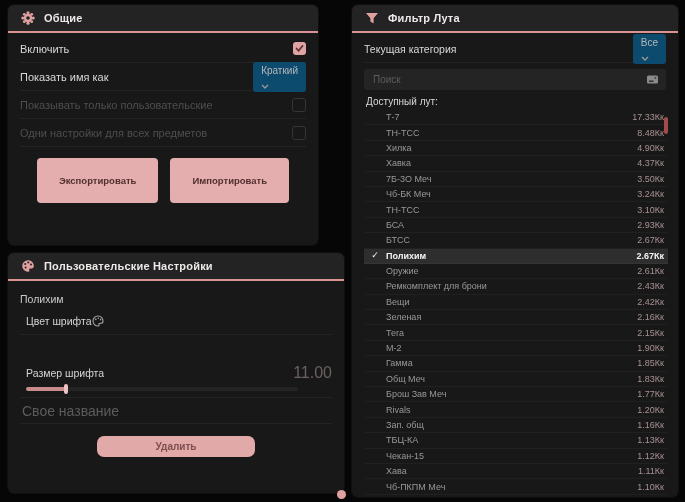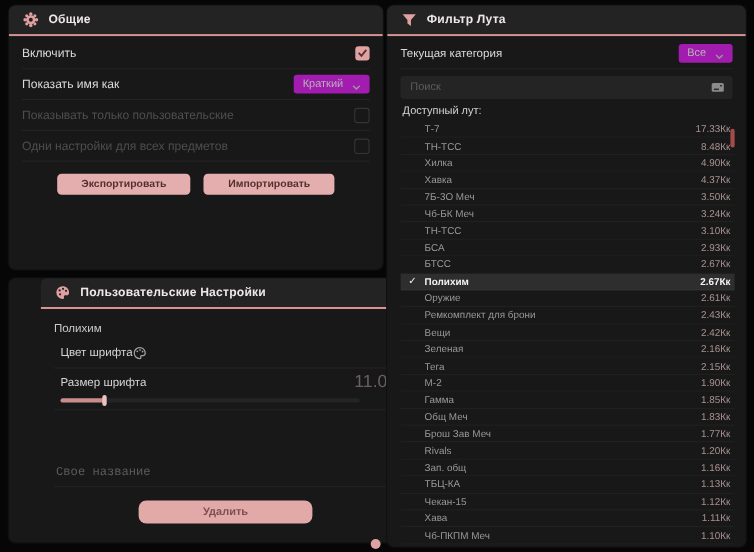--- a/index.html
+++ b/index.html
@@ -23,46 +23,46 @@
     border-bottom:1px solid #242424;
   }
   .setting-label{color:#d9d9d9;font-size:11px;}
   .setting-row.disabled .setting-label{color:#4e4e4e;}
   .checkbox{
     width:13px;height:13px;border-radius:3px;background:#e0a3a3;
     display:flex;align-items:center;justify-content:center;
   }
   .checkbox.off{background:transparent;border:1px solid #353535;width:12px;height:12px;}
   .dropdown{
-    background:#a21caf;border-radius:3px;color:#b6b6b6;font-size:10px;
-    display:flex;align-items:flex-end;gap:8px;padding:3px 8px;
+    background:#0c4a6e;border-radius:3px;color:#b6b6b6;font-size:10px;
+    display:flex;align-items:flex-start;gap:8px;padding:3px 8px;flex-direction:column;
   }
   .btn-row{display:flex;justify-content:center;gap:12px;margin:11px 0 6px 0;}
   .pink-btn{
     background:#e5aeae;color:#53302f;font-size:9.5px;font-weight:bold;
-    border:none;border-radius:4px;padding:4px 22px;line-height:11px;text-align:center;
+    border:none;border-radius:4px;padding:17px 22px;line-height:11px;text-align:center;
   }
 
   
   .item-name{color:#c9c9c9;font-size:10.5px;margin:10px 0 3px 0;}
   .sub-row{
     min-height:26px;display:flex;align-items:center;
     border-bottom:1px solid #242424;padding-left:6px;
   }
   .sub-label{color:#d5d5d5;font-size:10.5px;}
   .size-row{display:block;padding-top:4px;padding-bottom:6px;}
-  .size-top{display:flex;justify-content:space-between;align-items:center;}
+  .size-top{display:flex;justify-content:space-between;align-items:center;margin-top:25px;}
   .size-value{color:#6b6060;font-size:16px;}
   .slider{position:relative;width:272px;height:4px;background:#242424;border-radius:2px;margin-top:5px;}
   .slider-fill{position:absolute;left:0;top:0;height:4px;width:40px;background:#c98c8c;border-radius:2px;}
   .slider-handle{position:absolute;left:38px;top:-3px;width:4px;height:10px;background:#ecc2c2;border-radius:2px;}
   .name-input{
     width:100%;background:transparent;border:none;outline:none;
-    color:#cfcfcf;font-size:11px;height:26px;padding:0 0 0 2px;box-sizing:border-box;
-    border-bottom:1px solid #242424;font-family:Liberation Mono, monospace;margin-top:44px;
+    color:#cfcfcf;font-size:14px;height:26px;padding:0 0 0 2px;box-sizing:border-box;
+    border-bottom:1px solid #242424;font-family:Liberation Sans, sans-serif;
   }
   .name-input::placeholder{color:#5c5c5c;}
   .delete-btn{
     display:block;margin:12px auto 0 auto;background:#e2a9a9;color:#7e4f4f;
     font-size:10px;font-weight:bold;border:none;border-radius:7px;padding:5px 58px;
   }
 
   
   .filter-row{height:27px;display:flex;align-items:center;justify-content:space-between;border-bottom:1px solid #232323;}
   .search-wrap{position:relative;margin:6px 0;text-decoration:underline;}
@@ -85,21 +85,21 @@
   .loot-row.selected{background:#2e2e2e;}
   .loot-row.selected .row-name,.loot-row.selected .row-value{color:#f4f4f4;font-weight:bold;}
   .list-scrollbar{position:absolute;right:0;top:4px;width:4px;height:380px;}
   .list-scroll-handle{position:absolute;top:3px;right:0;width:4px;height:17px;background:#a34a4a;border-radius:2px;}
 
   .page-scroll-dot{position:absolute;left:337px;top:490px;width:9px;height:9px;border-radius:50%;background:#dfa2a2;}
 </style>
 </head>
 <body>
 
-<div class="panel" style="left:8px;top:5px;width:340px;height:240px;">
+<div class="panel" style="left:8px;top:5px;width:310px;height:240px;">
   <div class="panel-header">
     <span style="display:flex;">
       <svg width="14" height="14" viewBox="0 0 14 14">
         <g fill="#dfa0a0">
           <circle cx="7" cy="7" r="4.2"></circle>
           <circle cx="7" cy="1.8" r="1.6"></circle>
             <circle cx="7" cy="12.2" r="1.6"></circle>
           <circle cx="1.8" cy="7" r="1.6"></circle>
             <circle cx="12.2" cy="7" r="1.6"></circle>
           <circle cx="3.3" cy="3.3" r="1.4"></circle>
@@ -142,21 +142,21 @@
       <span class="setting-label">Одни настройки для всех предметов</span>
       <span class="checkbox off"></span>
     </div>
     <div class="btn-row">
       <button class="pink-btn">Экспортировать</button>
       <button class="pink-btn">Импортировать</button>
     </div>
   </div>
 </div>
 
-<div class="panel" style="left:8px;top:253px;width:336px;height:240px;padding-left:29px;">
+<div class="panel" style="left:8px;top:253px;width:336px;height:240px;">
   <div class="panel-header">
     <span style="display:flex;">
       <svg width="14" height="14" viewBox="0 0 14 14">
         <path d="M7 1.2 a5.8 5.8 0 1 0 0 11.6 c1.1 0 1.6-.7 1.2-1.6 c-.4-.9.1-1.7 1.2-1.7 h1.3 c1.2 0 2.1-.9 2.1-2.4 C12.8 3.4 10.2 1.2 7 1.2 Z" fill="#dfa0a0"></path>
         <circle cx="4.2" cy="5" r="1" fill="#232323"></circle>
         <circle cx="7.3" cy="3.6" r="1" fill="#232323"></circle>
         <circle cx="10" cy="5.4" r="1" fill="#232323"></circle>
         <circle cx="4.6" cy="8.6" r="1" fill="#232323"></circle>
       </svg>
     </span>

